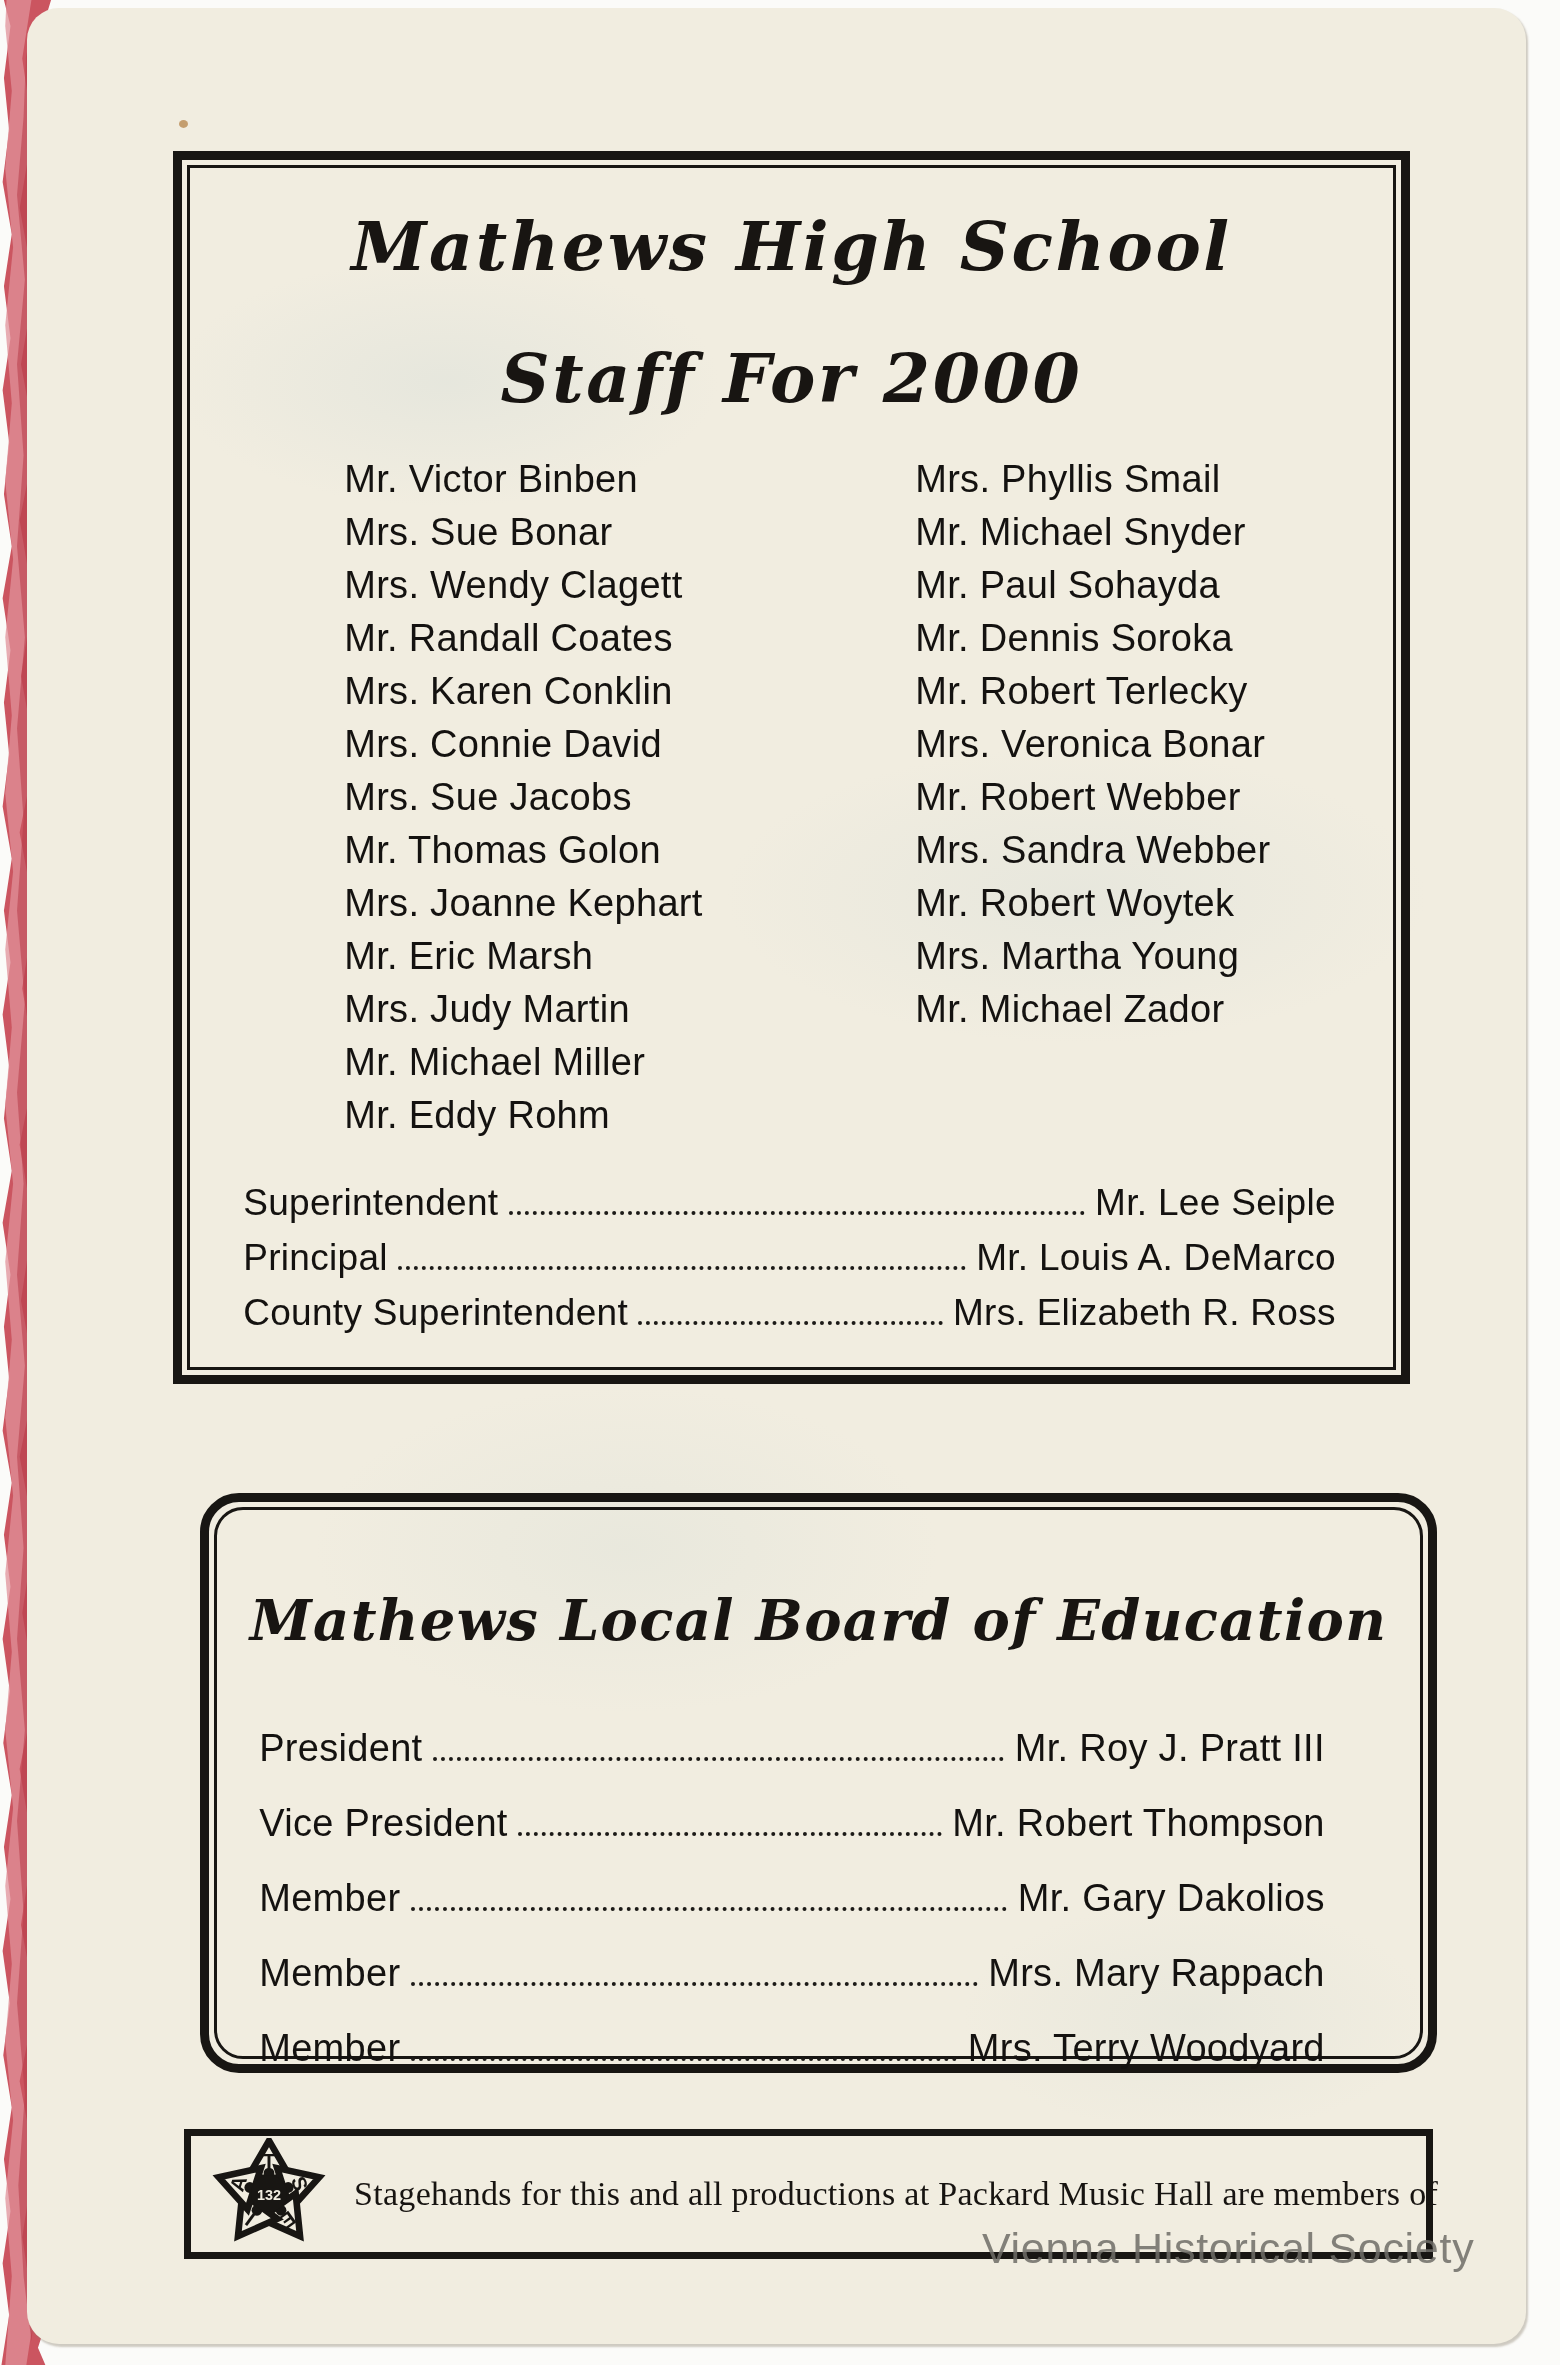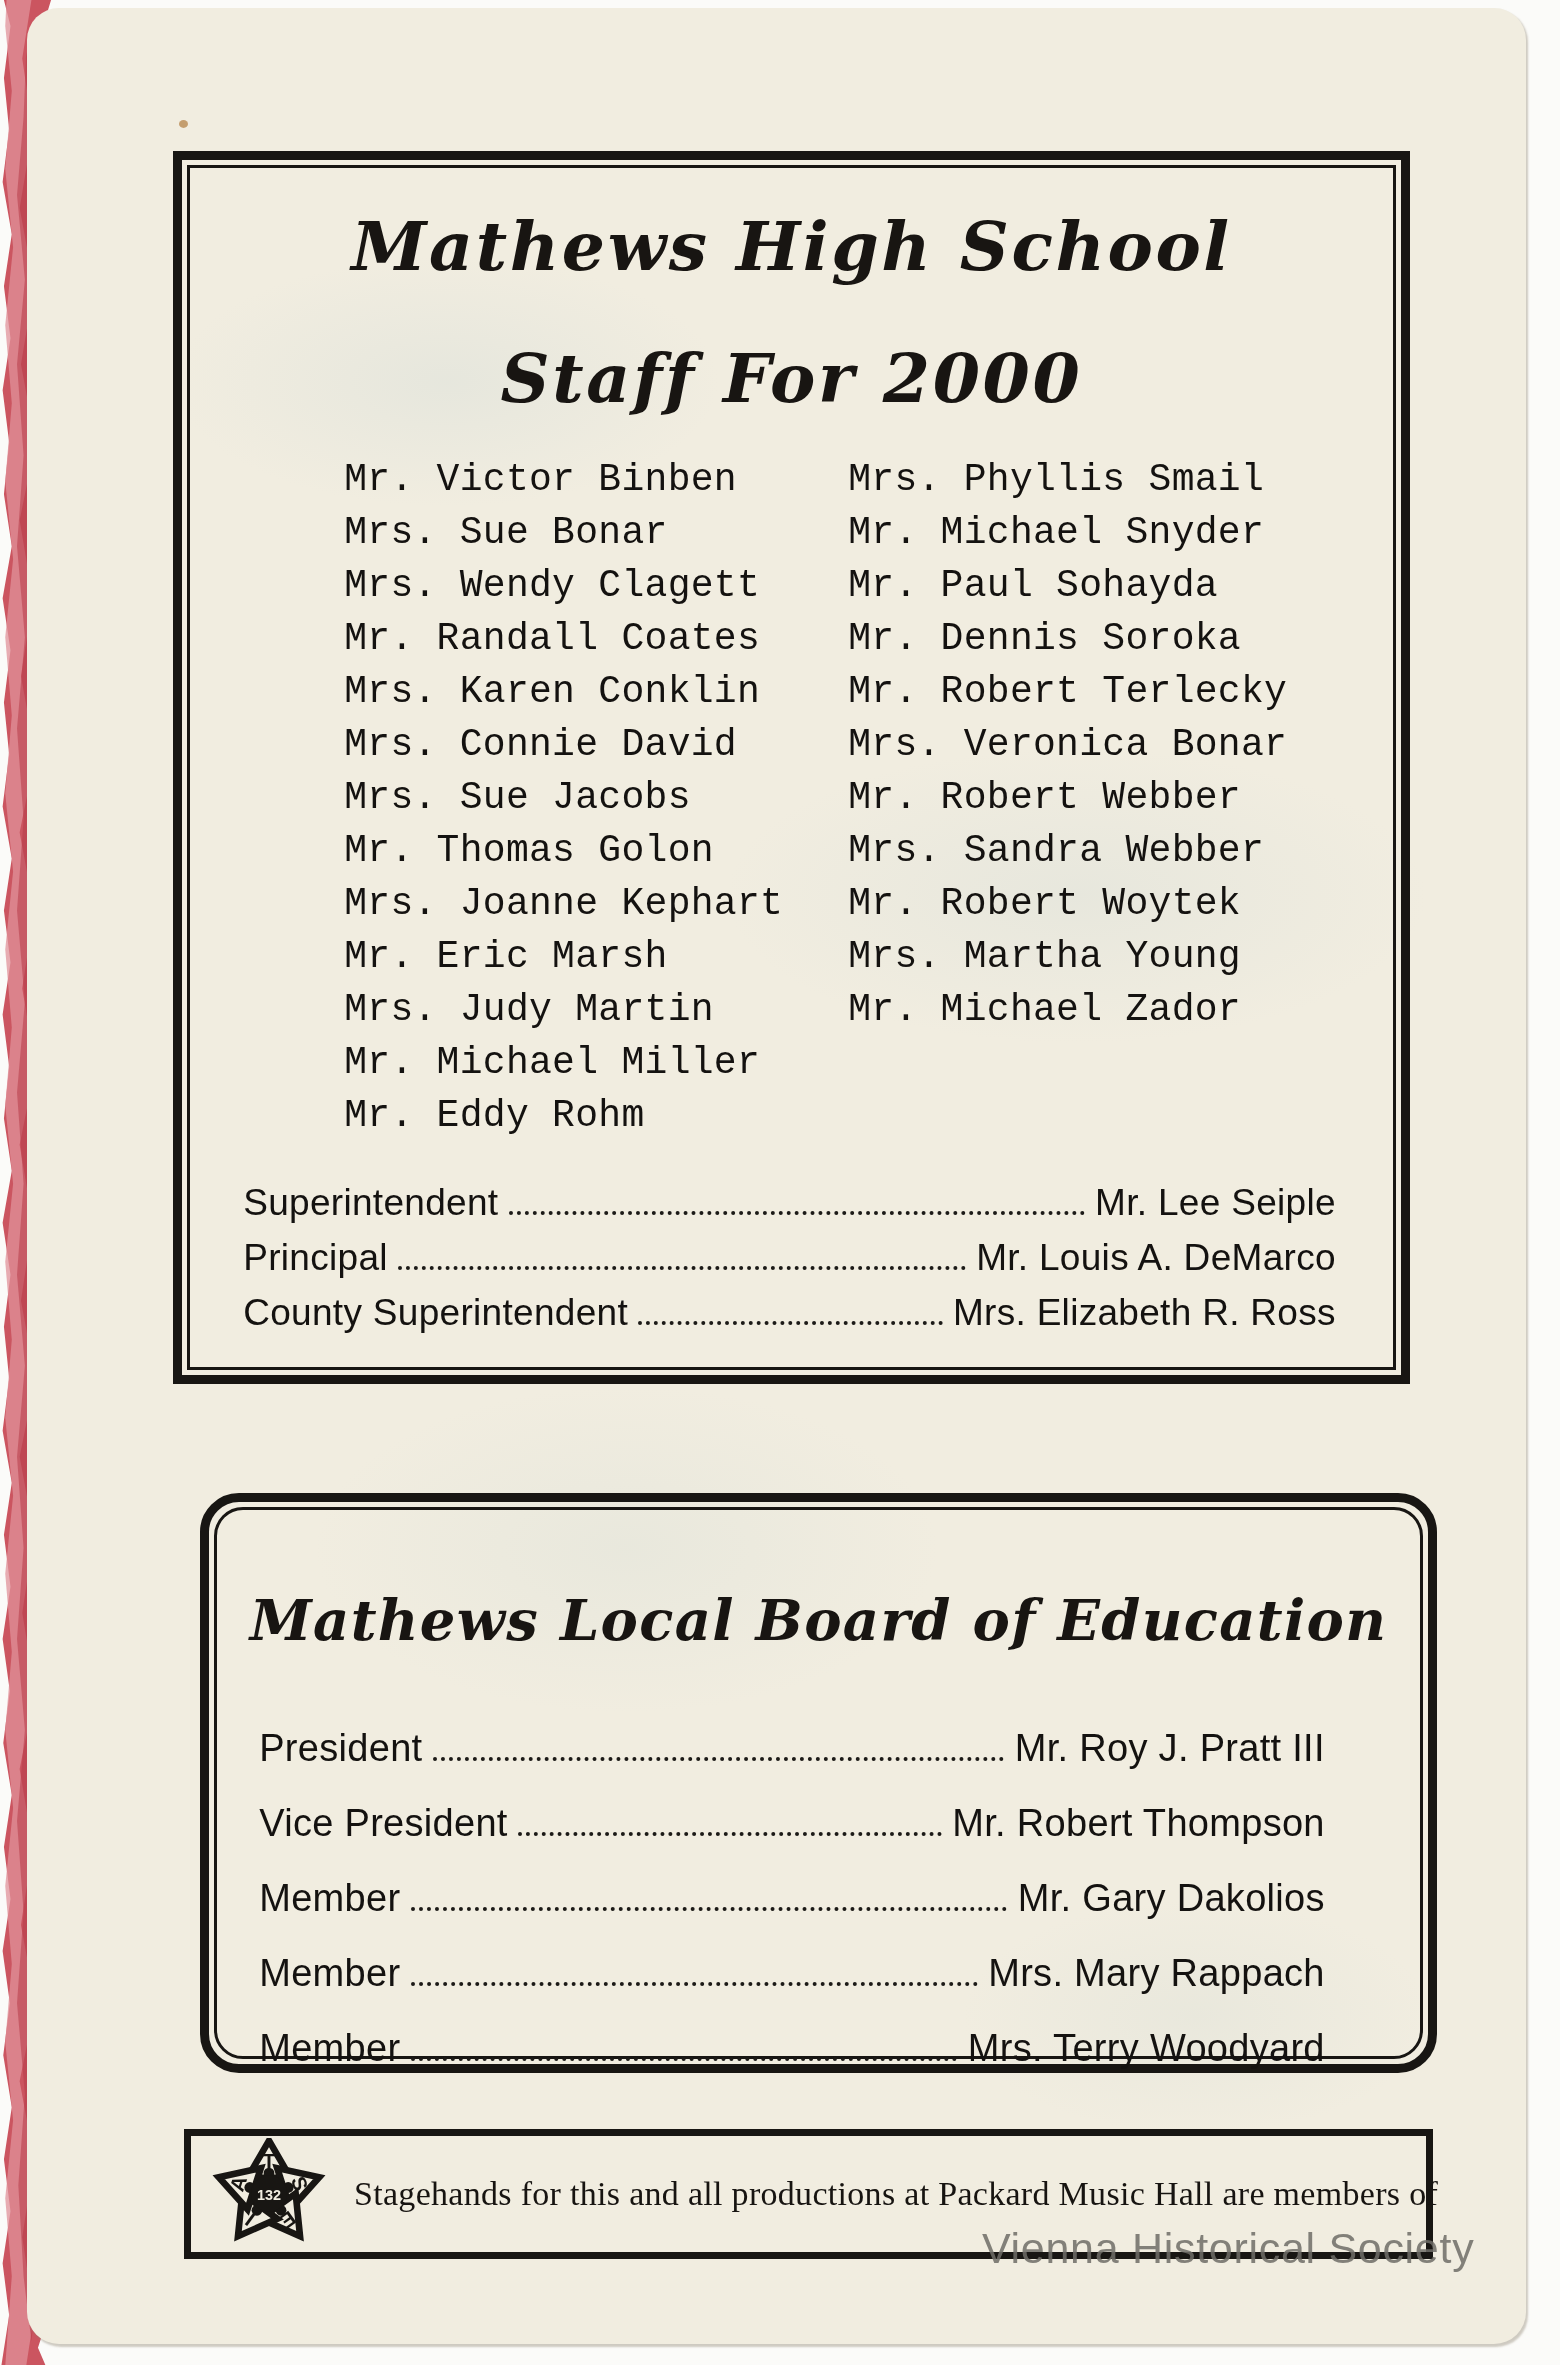--- a/index.html
+++ b/index.html
@@ -36,23 +36,23 @@
   .script{
     position:absolute;left:0;width:100%;text-align:center;
     font-family:"DejaVu Serif",serif;font-style:italic;font-weight:bold;
     color:#181512;letter-spacing:2.6px;white-space:nowrap;
   }
   .t1{top:38px;font-size:68px;}
   .t2{top:170px;font-size:68px;}
   .t3{top:77px;font-size:56px;letter-spacing:1.3px;}
   
   .cols{position:absolute;top:285px;left:0;width:100%;}
-  .col{position:absolute;top:0;font-family:Liberation Mono, monospace;}
+  .col{position:absolute;top:0;}
   .col.left{left:154px;}
-  .col.right{left:658px;}
+  .col.right{left:725px;}
   .staff-name{
     font-size:38px;line-height:53px;color:#141210;white-space:nowrap;
     letter-spacing:0.3px;
   }
   
   .rows{position:absolute;}
   .staff-box .rows{top:1001px;left:53px;right:57px;}
   .board-box .rows{top:185px;left:42px;right:95px;}
   .lrow{display:flex;align-items:flex-end;white-space:nowrap;}
   .staff-box .lrow{height:55px;font-size:37px;}

